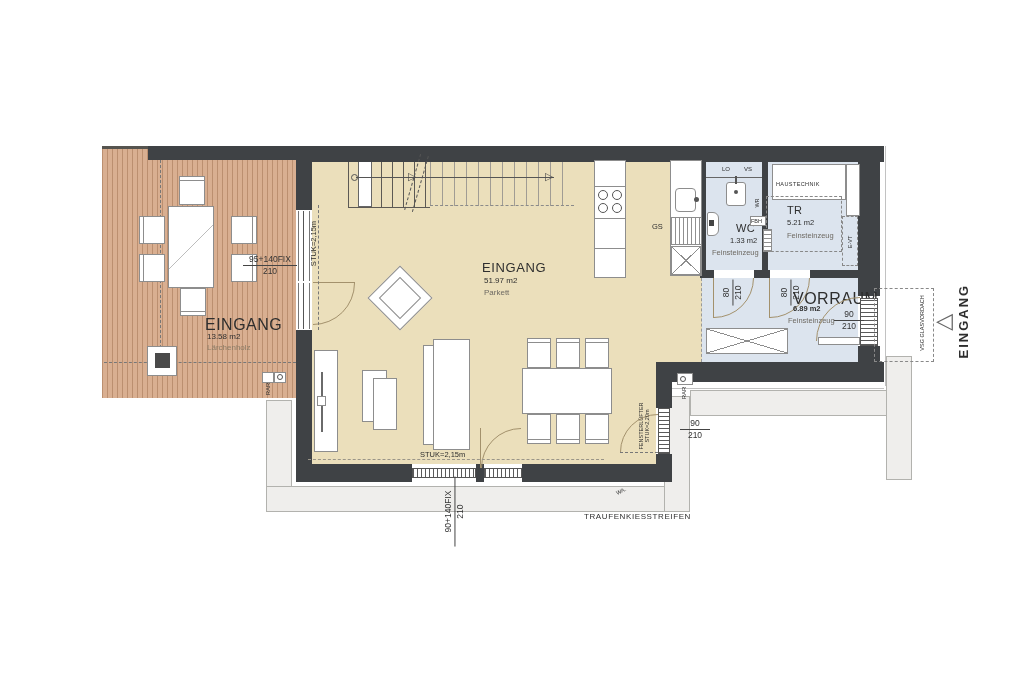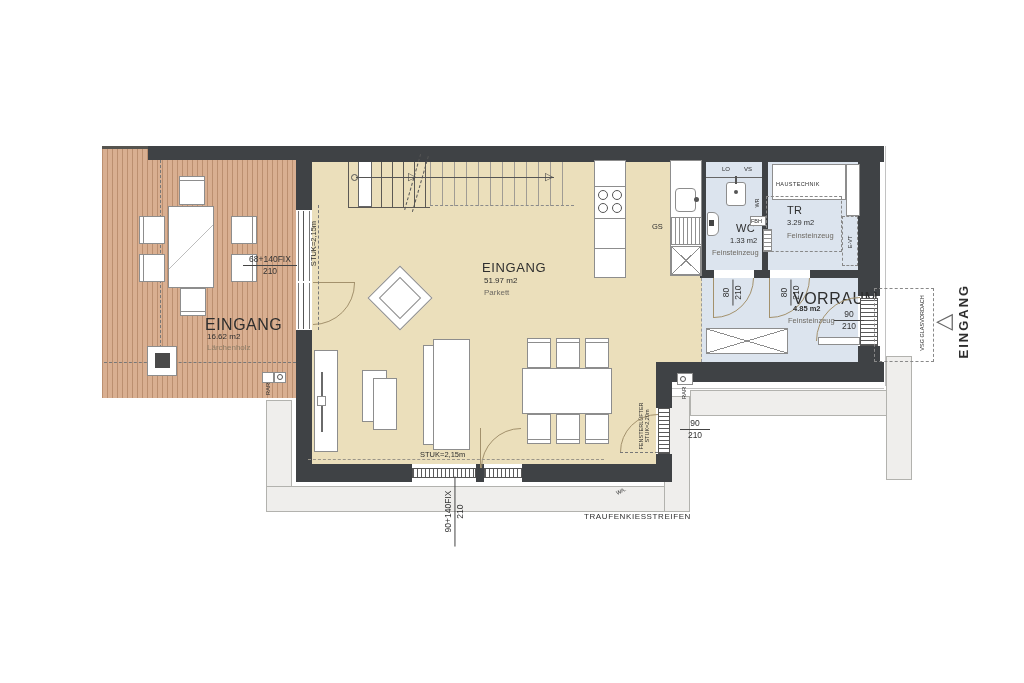--- a/index.html
+++ b/index.html
@@ -84,21 +84,21 @@
   <div class="furn ln-t" style="left:179px;top:176px;width:26px;height:29px"></div>
   <div class="furn ln-l" style="left:139px;top:216px;width:26px;height:28px"></div>
   <div class="furn ln-l" style="left:139px;top:254px;width:26px;height:28px"></div>
   <div class="furn ln-r" style="left:231px;top:216px;width:26px;height:28px"></div>
   <div class="furn ln-r" style="left:231px;top:254px;width:26px;height:28px"></div>
   <div class="furn ln-b" style="left:180px;top:288px;width:26px;height:28px"></div>
   <div class="furn" style="left:147px;top:346px;width:30px;height:30px"></div>
   <div style="left:155px;top:353px;width:15px;height:15px;background:#4a4a4a"></div>
 
   <div class="t12" style="left:205px;top:316px">EINGANG</div>
-  <div class="lbl" style="left:207px;top:332px">16.62 m2</div>
+  <div class="lbl" style="left:207px;top:332px">13.58 m2</div>
   <div class="lbl brown" style="left:207px;top:343px">Lärchenholz</div>
 
   <div class="furn" style="left:262px;top:372px;width:12px;height:11px"></div>
   <div class="furn" style="left:274px;top:372px;width:12px;height:11px"></div>
   <div class="circ" style="left:277px;top:374px;width:6px;height:6px"></div>
   <div class="tiny rot" style="left:258px;top:386px;width:20px;text-align:center">RAR</div>
 
   <div class="wall" style="left:296px;top:146px;width:588px;height:16px"></div>
   <div class="wall" style="left:296px;top:162px;width:16px;height:48px"></div>
   <div class="wall" style="left:296px;top:330px;width:16px;height:152px"></div>
@@ -122,21 +122,21 @@
   <div class="wall" style="left:700px;top:270px;width:14px;height:8px"></div>
   <div class="wall" style="left:754px;top:270px;width:16px;height:8px"></div>
   <div class="wall" style="left:810px;top:270px;width:48px;height:8px"></div>
   <div class="dashV" style="left:701px;top:278px;height:84px;border-color:#999"></div>
 
   <div class="glzV" style="left:298px;top:211px;width:12px;height:70px"></div>
   <div class="glzV" style="left:298px;top:283px;width:12px;height:46px"></div>
   <div class="qarc q-br" style="left:271px;top:241px;width:84px;height:84px"></div>
   <div class="lf" style="left:313px;top:282px;width:42px;height:1px"></div>
   <div class="dim" style="left:243px;top:254px;width:54px">
-    <span class="t">68+140FIX</span>
+    <span class="t">95+140FIX</span>
       <span class="b">210</span>
   </div>
   <div class="small rot" style="left:284px;top:239px;width:58px;text-align:center">STUK=2,15m</div>
   <div class="dashV" style="left:318px;top:205px;height:125px"></div>
 
   <div class="ladder-h" style="left:412px;top:468px;width:64px;height:10px"></div>
   <div class="ladder-h" style="left:484px;top:468px;width:38px;height:10px"></div>
   <div class="qarc q-tl" style="left:481px;top:428px;width:80px;height:80px"></div>
   <div class="lf" style="left:480px;top:428px;width:1px;height:40px"></div>
   <div class="dashH" style="left:308px;top:459px;width:296px;border-color:#9a9588"></div>
@@ -219,41 +219,41 @@
   <div class="small gray" style="left:712px;top:248px">Feinsteinzeug</div>
 
   <div class="furn" style="left:772px;top:164px;width:74px;height:36px"></div>
   <div class="micro" style="left:776px;top:181px;letter-spacing:.4px">HAUSTECHNIK</div>
   <div class="dashbox" style="left:766px;top:196px;width:76px;height:56px"></div>
   <div class="micro rot" style="left:749px;top:200px;width:16px;text-align:center">WR</div>
   <div class="furn" style="left:750px;top:216px;width:16px;height:10px"></div>
   <div class="micro" style="left:751px;top:218px">FBH</div>
   <div class="radiator" style="left:763px;top:229px;width:9px;height:23px"></div>
   <div class="med" style="left:787px;top:204px">TR</div>
-  <div class="small" style="left:787px;top:218px">3.29 m2</div>
+  <div class="small" style="left:787px;top:218px">5.21 m2</div>
   <div class="small gray" style="left:787px;top:231px">Feinsteinzeug</div>
   <div class="furn" style="left:846px;top:164px;width:14px;height:52px"></div>
   <div class="dashbox" style="left:842px;top:216px;width:16px;height:50px"></div>
   <div class="micro rot" style="left:835px;top:239px;width:30px;text-align:center">E-VT</div>
 
   <div class="qarc q-br" style="left:674px;top:238px;width:80px;height:80px"></div>
   <div class="lf" style="left:713px;top:278px;width:1px;height:40px"></div>
   <div class="dim rot" style="left:720px;top:281px;width:26px">
     <span class="t">80</span>
       <span class="b">210</span>
   </div>
   <div class="qarc q-br" style="left:730px;top:238px;width:80px;height:80px"></div>
   <div class="lf" style="left:769px;top:278px;width:1px;height:40px"></div>
   <div class="dim rot" style="left:778px;top:281px;width:26px">
     <span class="t">80</span>
       <span class="b">210</span>
   </div>
   <div class="xbox" style="left:706px;top:328px;width:82px;height:26px"></div>
   <div class="t12" style="left:793px;top:290px">VORRAUM</div>
-  <div class="small" style="left:793px;top:304px;font-weight:bold">4.85 m2</div>
+  <div class="small" style="left:793px;top:304px;font-weight:bold">6.89 m2</div>
   <div class="small gray" style="left:788px;top:316px">Feinsteinzeug</div>
 
   <div class="ladder-v" style="left:860px;top:298px;width:18px;height:48px"></div>
   <div class="qarc q-tl" style="left:816px;top:297px;width:88px;height:88px;clip-path:inset(-2px 50% 50% -2px)"></div>
   <div class="furn" style="left:818px;top:337px;width:42px;height:8px"></div>
   <div class="dim" style="left:834px;top:309px;width:30px">
     <span class="t">90</span>
       <span class="b">210</span>
   </div>
   <div class="dashbox" style="left:874px;top:288px;width:60px;height:74px"></div>

